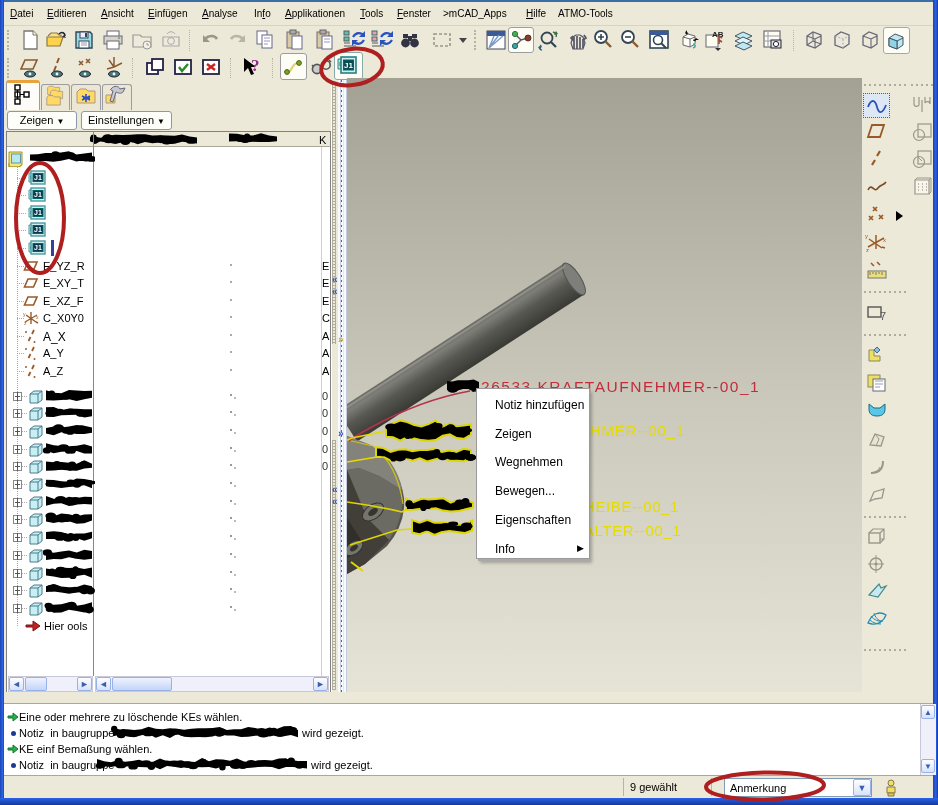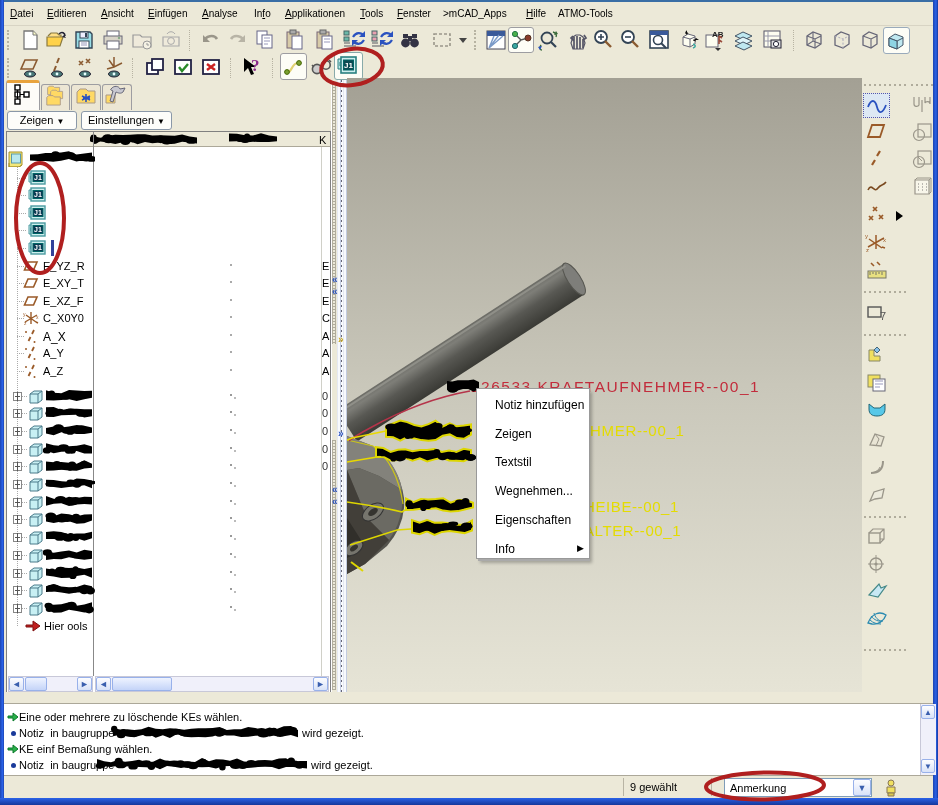--- a/index.html
+++ b/index.html
@@ -772,22 +772,22 @@
     <ellipse cx="119.6" cy="448.3" rx="5.9" ry="3.8" fill="#000"></ellipse>
     <ellipse cx="80.0" cy="449.5" rx="4.8" ry="3.3" fill="#000"></ellipse>
     <ellipse cx="106.1" cy="445.8" rx="5.1" ry="2.3" fill="#000"></ellipse>
     <ellipse cx="94.7" cy="449.8" rx="3.3" ry="3.3" fill="#000"></ellipse>
     <ellipse cx="99.2" cy="447.3" rx="5.3" ry="2.3" fill="#000"></ellipse>
   </svg>
 <div class="abs" style="left:478px;top:390px;width:112px;height:171px;background:#aaa;box-shadow:2px 2px 3px rgba(0,0,0,0.25)"></div>
 <div class="abs" style="left:476px;top:388px;width:114px;height:171px;background:#fff;border:1px solid #999"></div>
 <div class="abs" style="left:495px;top:398px;width:110px;font-size:12px;color:#000">Notiz hinzufügen</div>
 <div class="abs" style="left:495px;top:427px;width:110px;font-size:12px;color:#000">Zeigen</div>
-<div class="abs" style="left:495px;top:455px;width:110px;font-size:12px;color:#000">Textstil</div>
-<div class="abs" style="left:495px;top:484px;width:110px;font-size:12px;color:#000">Wegnehmen...</div>
+<div class="abs" style="left:495px;top:455px;width:110px;font-size:12px;color:#000">Wegnehmen</div>
+<div class="abs" style="left:495px;top:484px;width:110px;font-size:12px;color:#000">Bewegen...</div>
 <div class="abs" style="left:495px;top:513px;width:110px;font-size:12px;color:#000">Eigenschaften</div>
 <div class="abs" style="left:495px;top:542px;width:110px;font-size:12px;color:#000">Info<span style="position:absolute;left:82px;top:1px;font-size:9px">▶</span></div>
 <div class="abs" style="left:862px;top:78px;width:71px;height:614px;background:#ece9d8"></div>
 <div class="abs" style="left:864px;top:84px;width:44px;height:2px;background-image:repeating-linear-gradient(90deg,#b0ac9c 0 2px,transparent 2px 5px)"></div>
 <div class="abs" style="left:911px;top:84px;width:23px;height:2px;background-image:repeating-linear-gradient(90deg,#b0ac9c 0 2px,transparent 2px 5px)"></div>
 <div class="abs" style="left:863px;top:93px;width:27px;height:25px;border:1px dotted #55a;background:#dde8f4"></div>
 <svg style="position:absolute;left:865px;top:93px" width="24" height="24" viewBox="0 0 24 24">
     <path d="M3 14c3-8 7-8 9 0s6 6 9-2" fill="none" stroke="#2a52c0" stroke-width="1.8"></path>
     <path d="M3 5h.01M9 5h.01M15 5h.01M21 5h.01M3 19h.01M9 19h.01M15 19h.01M21 19h.01" stroke="#334" stroke-width="1.6" stroke-dasharray="1 4"></path>
   </svg>

